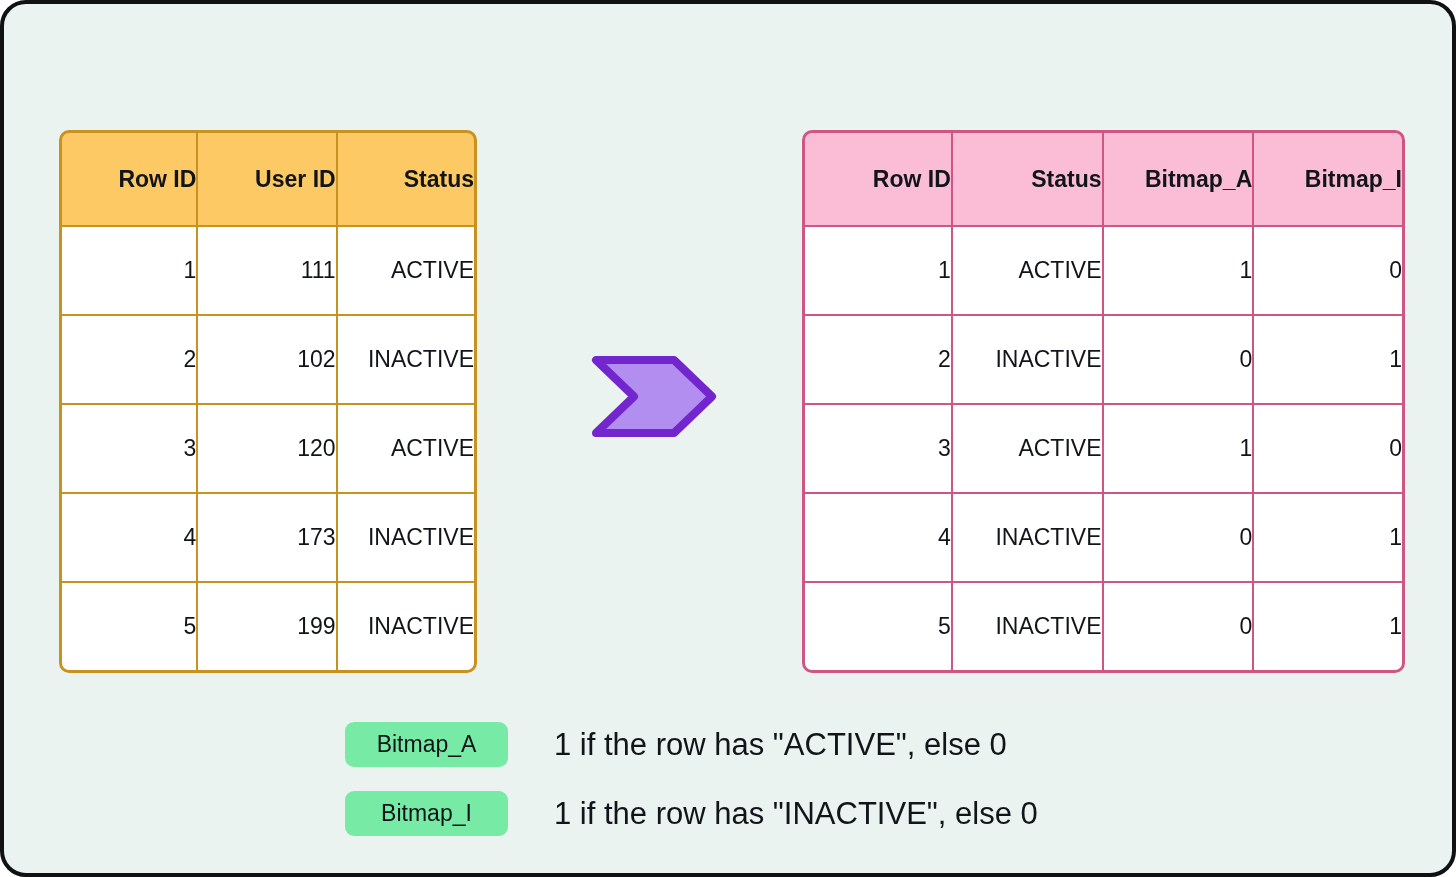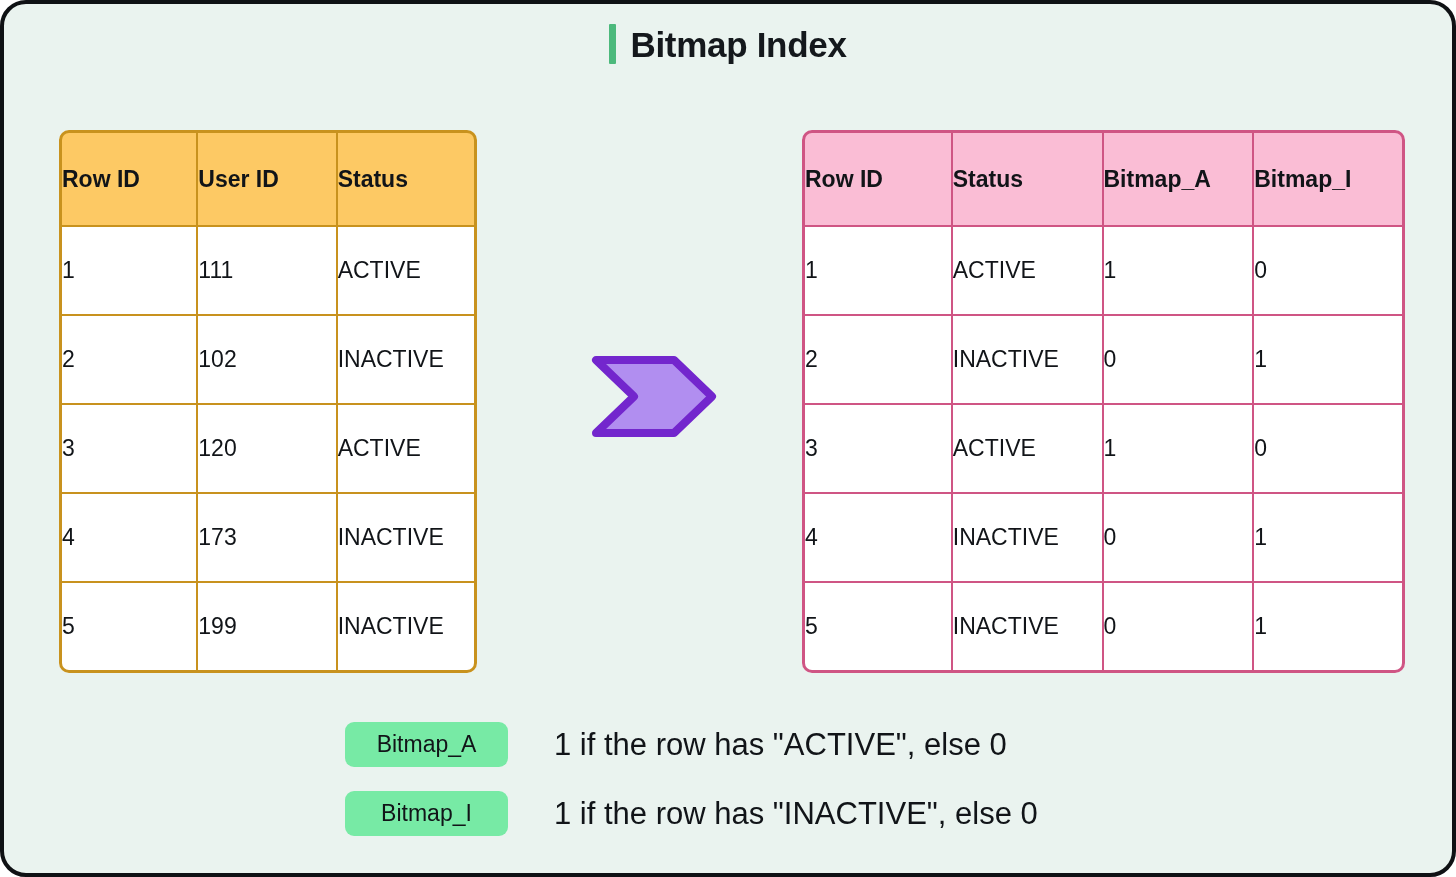--- a/index.html
+++ b/index.html
@@ -50,21 +50,21 @@
   .tbl {
     position: absolute;
     border-collapse: separate;
     border-spacing: 0;
     background: #ffffff;
     table-layout: fixed;
   }
   .tbl td, .tbl th {
     border-style: solid;
     border-width: 0 2px 2px 0;
-    text-align: left;
+    text-align: right;
     vertical-align: middle;
     background: #ffffff;
     font-weight: normal;
     font-size: 23px;
     color: #111418;
     height: 87px;
     padding: 0;
   }
   .tbl th {
     font-weight: bold;
@@ -142,24 +142,20 @@
     font-size: 31px;
     color: #111418;
     white-space: nowrap;
   }
 </style>
 </head>
 <body>
 
 <div id="canvas">
 
-  <div id="title-wrap">
-    <div id="title-accent"></div>
-    <div id="page-title">Bitmap Index</div>
-  </div>
 
   <table class="tbl" id="table-source">
     <thead>
       <tr>
         <th>Row ID</th>
         <th>User ID</th>
         <th>Status</th>
       </tr>
     </thead>
     <tbody>

